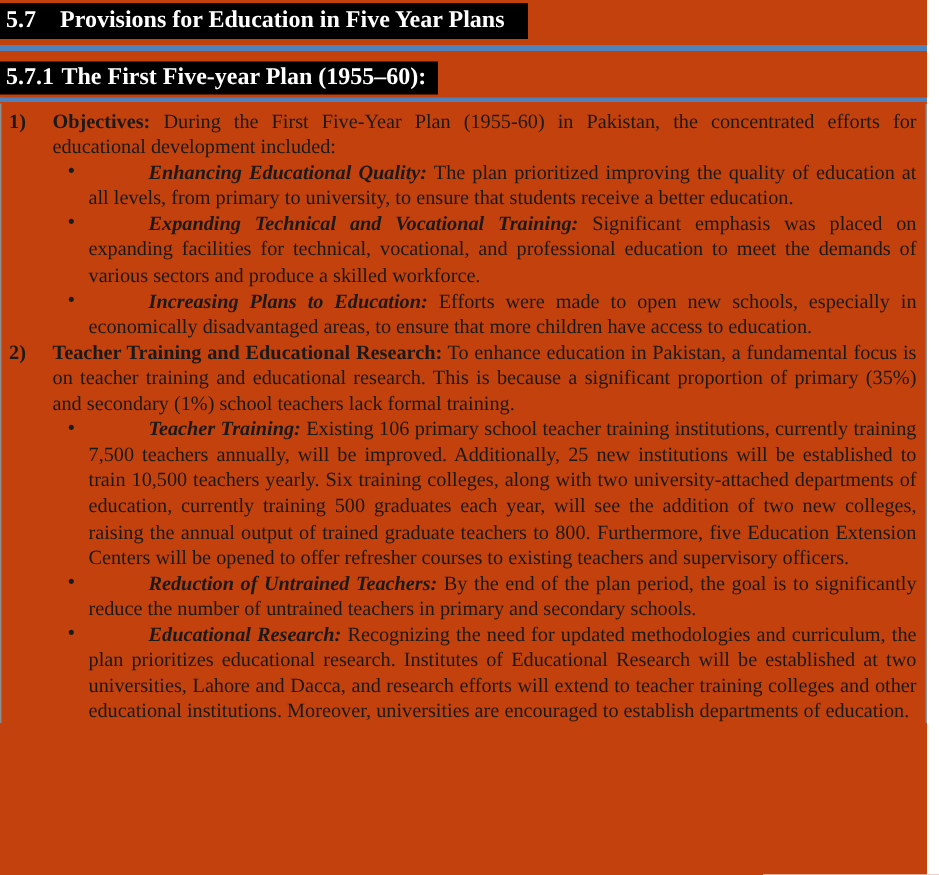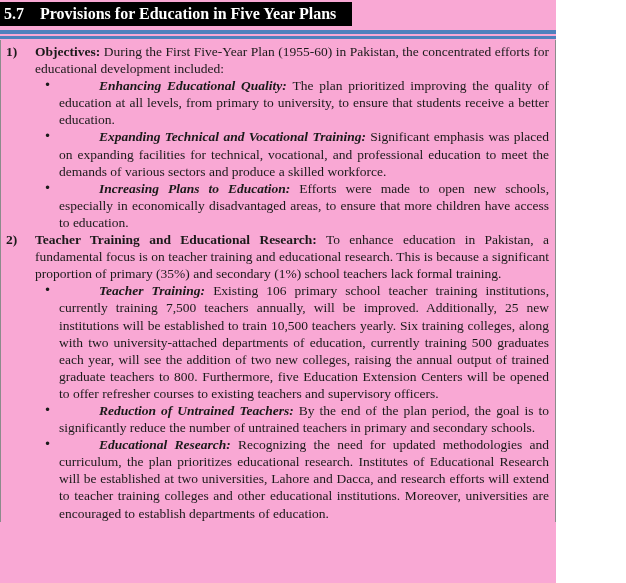--- a/index.html
+++ b/index.html
@@ -1,18 +1,18 @@
 <!DOCTYPE html>
 <html><head>
 <meta charset="utf-8">
 <style>
   html,body { margin:0; padding:0; background:#ffffff; }
   .page {
-    width:556px; height:583px;
-    background:#f9a8d4;
+    width:618px; height:583px;
+    background:#c2410c;
     font-family:"Liberation Serif", serif;
     color:#1a1a1a;
     overflow:hidden;
     box-sizing:border-box;
     position:relative;
   }
   
   .hbar {
     background:#000000; color:#ffffff;
     font-weight:bold; font-size:16px;
@@ -57,20 +57,23 @@
 <body>
 
 <div class="page">
 
   <div class="hbar hbar-1">
     <span class="hnum-1">5.7</span><span>Provisions for Education in Five Year Plans</span>
   </div>
 
   <div class="rule rule-1"></div>
 
+  <div class="hbar hbar-2">
+    <span class="hnum-2">5.7.1</span><span>The First Five-year Plan (1955–60):</span>
+  </div>
 
   <div class="rule rule-2"></div>
 
   <div class="body-box">
 
     <div class="item">
       <div class="item-num">1)</div>
       <div class="item-body">
         <p><span class="lead-bold">Objectives:</span> <span>During the First Five-Year Plan (1955-60) in Pakistan, the concentrated efforts for educational development included:</span></p>
         <ul class="bullets">

